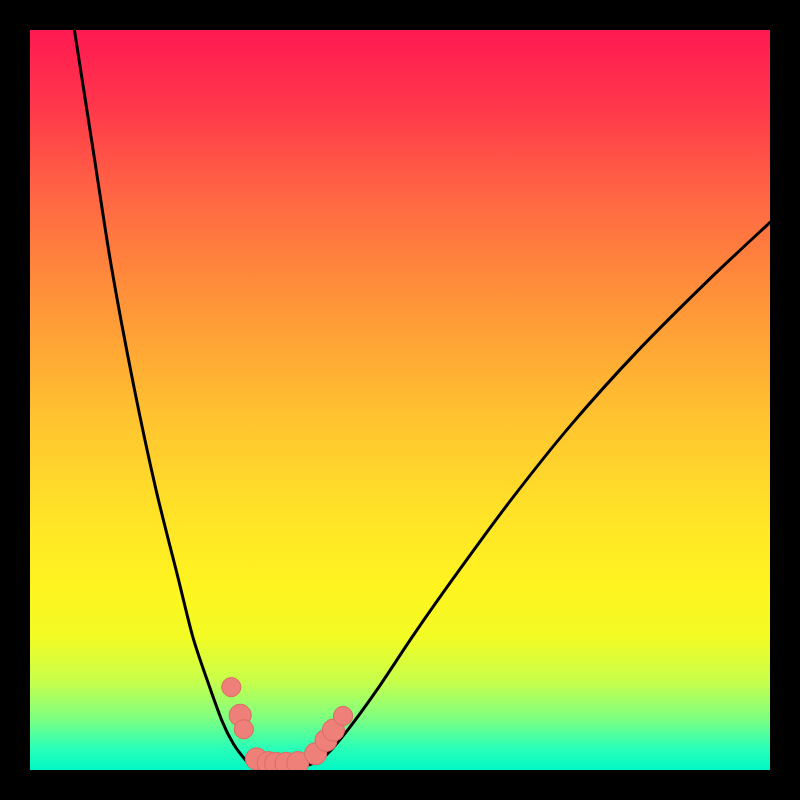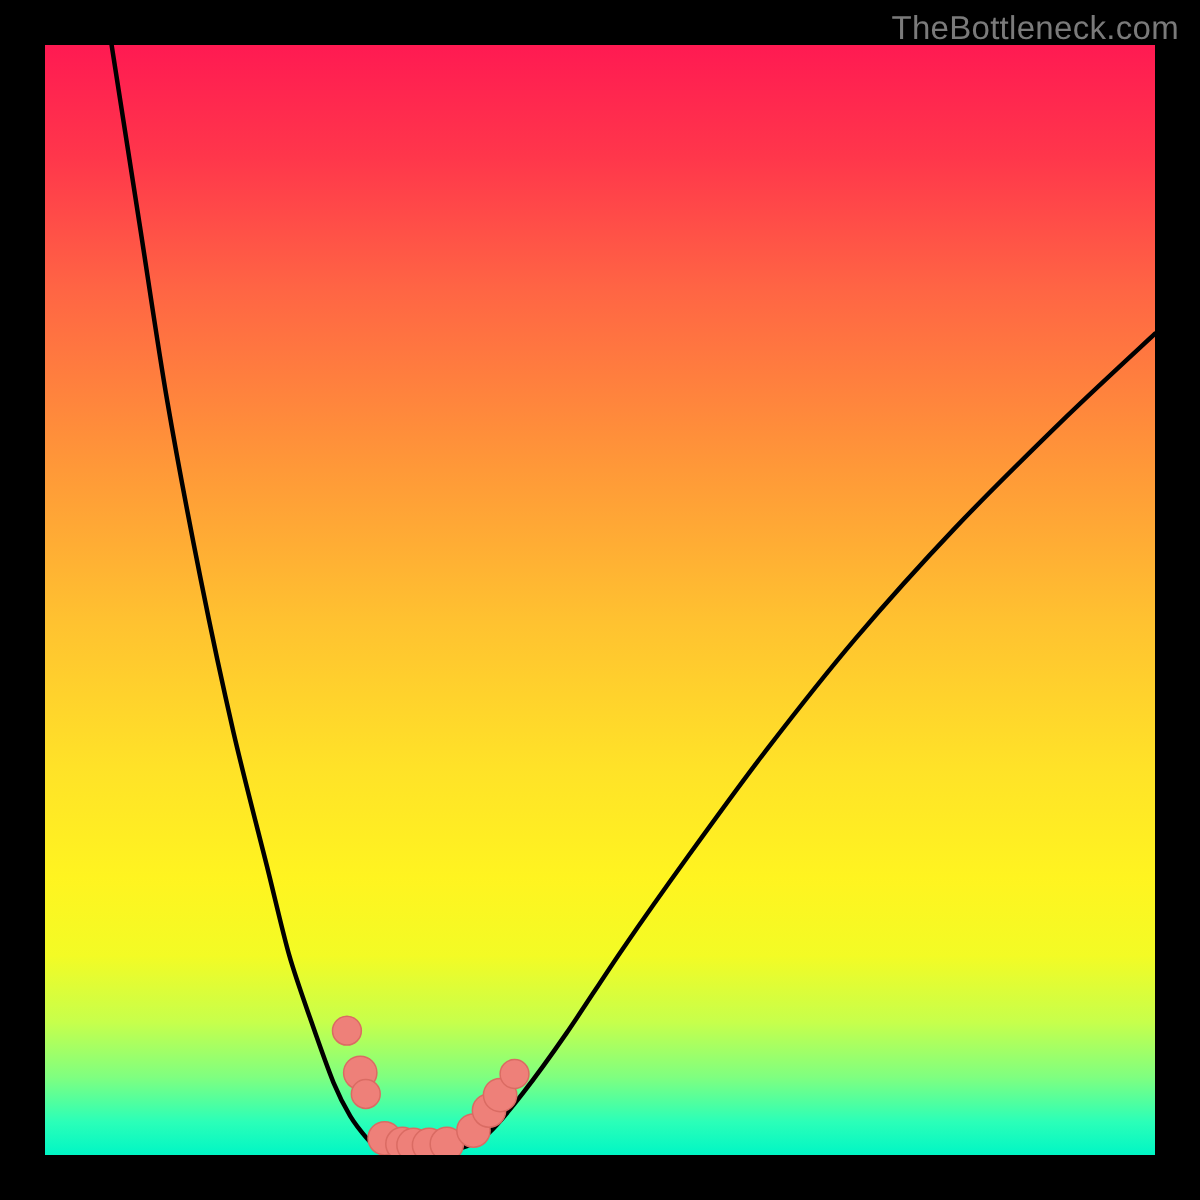--- a/index.html
+++ b/index.html
@@ -55,21 +55,20 @@
     color: #7a7a7a;
     font-size: 22px;
     letter-spacing: 0.2px;
     user-select: none;
   }
 </style>
 </head>
 <body>
 
 <div class="frame">
-  <div class="watermark">TheBottleneck.com</div>
   <div class="plot">
     <div class="gradient"></div>
     <svg class="curves" viewBox="0 0 740 740" preserveAspectRatio="none">
       <g id="curve-group">
           <path d="M 44.40 0.00 C 47.02 16.77 57.66 84.85 62.90 118.40 C 68.14 151.95 75.63 203.25 81.40 236.80 C 87.17 270.35 97.31 323.75 103.60 355.20 C 109.89 386.65 119.51 431.54 125.80 458.80 C 132.09 486.06 142.76 526.63 148.00 547.60 C 153.24 568.57 158.61 592.12 162.80 606.80 C 166.99 621.48 173.41 639.14 177.60 651.20 C 181.79 663.26 188.73 682.99 192.40 691.90 C 196.07 700.81 200.36 708.86 203.50 714.10 C 206.65 719.34 211.98 725.86 214.60 728.90 C 217.22 731.94 219.90 734.41 222.00 735.56 C 224.10 736.71 226.78 736.73 229.40 737.04 C 232.02 737.35 237.35 737.68 240.50 737.78 C 243.65 737.88 247.93 737.88 251.60 737.78 C 255.27 737.68 262.21 737.56 266.40 737.04 C 270.59 736.52 277.01 735.76 281.20 734.08 C 285.39 732.40 290.76 730.13 296.00 725.20 C 301.24 720.27 310.86 708.73 318.20 699.30 C 325.54 689.87 338.36 672.23 347.80 658.60 C 357.23 644.97 373.27 619.87 384.80 603.10 C 396.33 586.33 415.57 559.07 429.20 540.20 C 442.83 521.33 465.28 490.34 481.00 469.90 C 496.72 449.46 522.38 416.87 540.20 395.90 C 558.02 374.93 586.88 342.87 606.80 321.90 C 626.72 300.93 661.93 266.25 680.80 247.90 C 699.67 229.55 731.61 200.26 740.00 192.40" fill="none" stroke="#000000" stroke-width="3" stroke-linecap="round" stroke-linejoin="round"></path>
         </g>
       <g id="marker-group">
           <circle cx="201.28" cy="657.12" r="9.62" fill="#ee8079" stroke="#da6b63" stroke-width="1"></circle>
           <circle cx="210.16" cy="685.24" r="11.10" fill="#ee8079" stroke="#da6b63" stroke-width="1"></circle>
           <circle cx="213.86" cy="699.30" r="9.62" fill="#ee8079" stroke="#da6b63" stroke-width="1"></circle>

